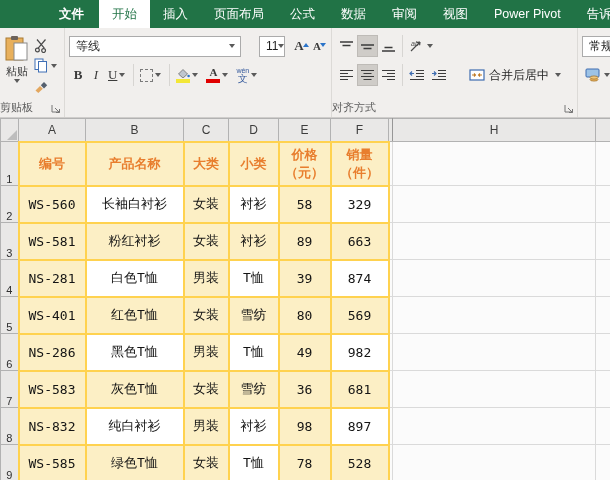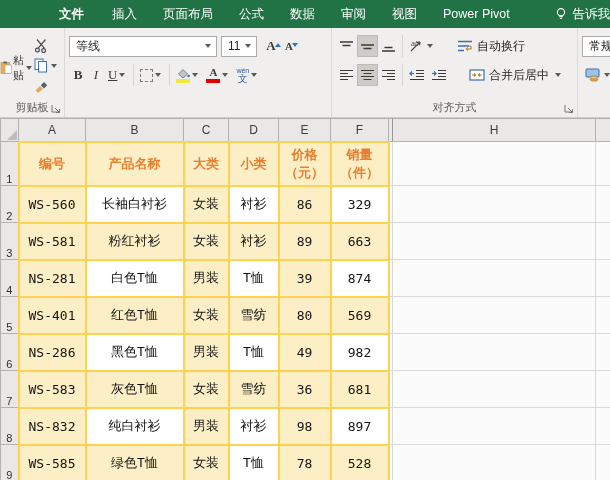--- a/index.html
+++ b/index.html
@@ -11,34 +11,34 @@
   .tabbar { height:28px; background:#217346; display:flex; align-items:stretch; white-space:nowrap; overflow:hidden;padding-left:44px; }
   .tab { color:#fff; font-size:12.5px; line-height:28px; padding:0 13px; cursor:default; }
   .tab.file { padding:0 15px; font-weight:bold; }
   .tab.active { background:#fff; color:#217346; }
   .tellme { margin-left:auto; display:flex; align-items:center; gap:5px; color:#fff; font-size:12.5px; padding-left:8px; overflow:hidden; }
 
   
   .ribbon { height:90px; background:#F1EFED; border-bottom:1px solid #CFCDCB; display:flex; overflow:hidden; }
   .rgroup { border-right:1px solid #DCDAD7; display:flex; flex-direction:column; flex-shrink:0; }
   .rg-content { flex:1; padding-top:5px; }
-  .rg-footer { height:17px; position:relative; font-size:11px; color:#5c5c5c; text-align:center; line-height:15px; }
+  .rg-footer { height:17px; position:relative; font-size:11px; color:#5c5c5c; line-height:15px; }
   .launcher { position:absolute; right:3px; bottom:3px; width:10px; height:10px; }
   .rowline { display:flex; align-items:center; height:26px; padding:0 4px; }
   .btn { display:flex; align-items:center; justify-content:center; height:22px; min-width:18px; padding:0 2px; border:1px solid transparent; color:#3b3b3b; }
   .btn.pressed { background:#CFCCC8; border-color:#BEBBB7; }
   .sep { width:1px; height:22px; background:#D7D5D2; margin:0 3px; }
   .dd { width:0; height:0; border-left:3px solid transparent; border-right:3px solid transparent; border-top:4px solid #5a5a5a; margin:0 2px; }
   .combo { background:#fff; border:1px solid #ABABAB; height:21px; display:flex; align-items:center; font-size:12px; color:#1f1f1f; padding:0 3px 0 6px; }
   .combo .dd { margin-left:auto; }
 
   
   .g-clip { width:65px; }
   .g-clip .rg-content { display:flex; }
-  .paste-big { width:34px; display:flex; align-items:center; padding-top:2px; }
+  .paste-big { width:34px; display:flex; flex-direction:column; align-items:center; padding-top:2px; }
   .paste-big .plabel { font-size:11px; color:#3b3b3b; margin-top:1px; }
   .minicol { display:flex; flex-direction:column; gap:1px; padding-top:3px; }
   .minibtn { display:flex; align-items:center; height:19px; }
 
   
   .g-font { width:267px; }
   .bA { position:relative; font-weight:bold; font-size:13px; font-family:"Liberation Serif",serif; }
   .bA .up { position:absolute; top:-3px; right:-5px; width:0; height:0; border-left:3px solid transparent; border-right:3px solid transparent; border-bottom:4px solid #2B74C9; }
   .bA .dn { position:absolute; top:-3px; right:-5px; width:0; height:0; border-left:3px solid transparent; border-right:3px solid transparent; border-top:4px solid #2B74C9; }
   .bold-b { font-weight:bold; font-size:13px; font-family:"Liberation Serif",serif; }
@@ -73,20 +73,21 @@
   .tc.wc { background:#FFFFFF; }
   .hc { border:2px solid #FFD24F; background:#FCEFC5; color:#E87E2E; font-weight:bold; font-size:13px; text-align:center; vertical-align:middle; white-space:pre-line; line-height:1.35; }
 </style>
 </head>
 <body>
 
 <div class="app">
 
   <div class="tabbar">
     <div class="tab file">文件</div>
+    <div class="tab active">开始</div>
     <div class="tab">插入</div>
     <div class="tab">页面布局</div>
     <div class="tab">公式</div>
     <div class="tab">数据</div>
     <div class="tab">审阅</div>
     <div class="tab">视图</div>
     <div class="tab">Power Pivot</div>
     <div class="tellme">
       <svg width="14" height="14" viewBox="0 0 14 14">
         <circle cx="7" cy="5.2" r="3.6" fill="none" stroke="#fff" stroke-width="1.1"></circle>
@@ -137,25 +138,25 @@
         <svg class="launcher" viewBox="0 0 10 10">
           <path d="M1 1 V8 H8" stroke="#767676" fill="none"></path>
             <path d="M4 4 L8.5 8.5 M8.5 5 V8.5 H5" stroke="#767676" fill="none"></path>
         </svg>
       </div>
     </div>
 
     <div class="rgroup g-font">
       <div class="rg-content">
         <div class="rowline">
-          <div class="combo" style="width:148px">
+          <div class="combo" style="width:172px">
             <span>等线</span>
             <span class="dd"></span>
           </div>
-          <div class="combo" style="width:36px; margin-left:4px">
+          <div class="combo" style="width:26px; margin-left:18px">
             <span>11</span>
             <span class="dd"></span>
           </div>
           <div class="btn" style="margin-left:5px">
             <span class="bA">A</span>
               <span class="bA">
                 <span class="up"></span>
               </span>
           </div>
           <div class="btn">
@@ -228,27 +229,20 @@
                 <path d="M3.5 7.5 H11.5 M1 11 H14" stroke="#3b3b3b" stroke-width="1.4" fill="none"></path>
               </svg>
           </div>
           <div class="sep"></div>
           <div class="btn">
             <svg width="16" height="14" viewBox="0 0 16 14">
               <path d="M2 12 L11 3 M11 3 l-3.2 0.4 M11 3 l-0.4 3.2" stroke="#4a4a4a" stroke-width="1.2" fill="none"></path>
               <text x="2" y="7" font-size="7" font-style="italic" fill="#4a4a4a">ab</text>
             </svg>
             <span class="dd"></span>
-          </div>
-          <div class="wrapbtn" style="margin-left:16px">
-            <svg width="16" height="14" viewBox="0 0 16 14">
-              <path d="M1 2.5 H15 M1 7 H12 M1 11.5 H7" stroke="#3E6CB0" stroke-width="1.3" fill="none"></path>
-              <path d="M12 7 q3 0 2 3 l-3 0 M11 8.5 l-1.6 1.5 1.6 1.5" stroke="#C07B27" stroke-width="1.1" fill="none"></path>
-            </svg>
-            <span>自动换行</span>
           </div>
         </div>
         <div class="rowline" style="margin-top:3px">
           <div class="btn">
             <svg width="15" height="13" viewBox="0 0 15 13">
                 <path d="M1 1.5 H14 M1 4.5 H9 M1 7.5 H14 M1 10.5 H9" stroke="#3b3b3b" stroke-width="1.2" fill="none"></path>
               </svg>
           </div>
           <div class="btn pressed">
             <svg width="15" height="13" viewBox="0 0 15 13">
@@ -356,21 +350,21 @@
         <td class="bc"></td>
         <td class="bc"></td>
         <td class="bc"></td>
       </tr>
       <tr style="height:37px">
         <td class="gut">2</td>
         <td class="tc">WS-560</td>
         <td class="tc wc">长袖白衬衫</td>
         <td class="tc">女装</td>
         <td class="tc wc">衬衫</td>
-        <td class="tc">86</td>
+        <td class="tc">58</td>
         <td class="tc wc">329</td>
         <td class="bc"></td>
         <td class="bc"></td>
         <td class="bc"></td>
       </tr>
       <tr style="height:37px">
         <td class="gut">3</td>
         <td class="tc">WS-581</td>
         <td class="tc">粉红衬衫</td>
         <td class="tc">女装</td>

